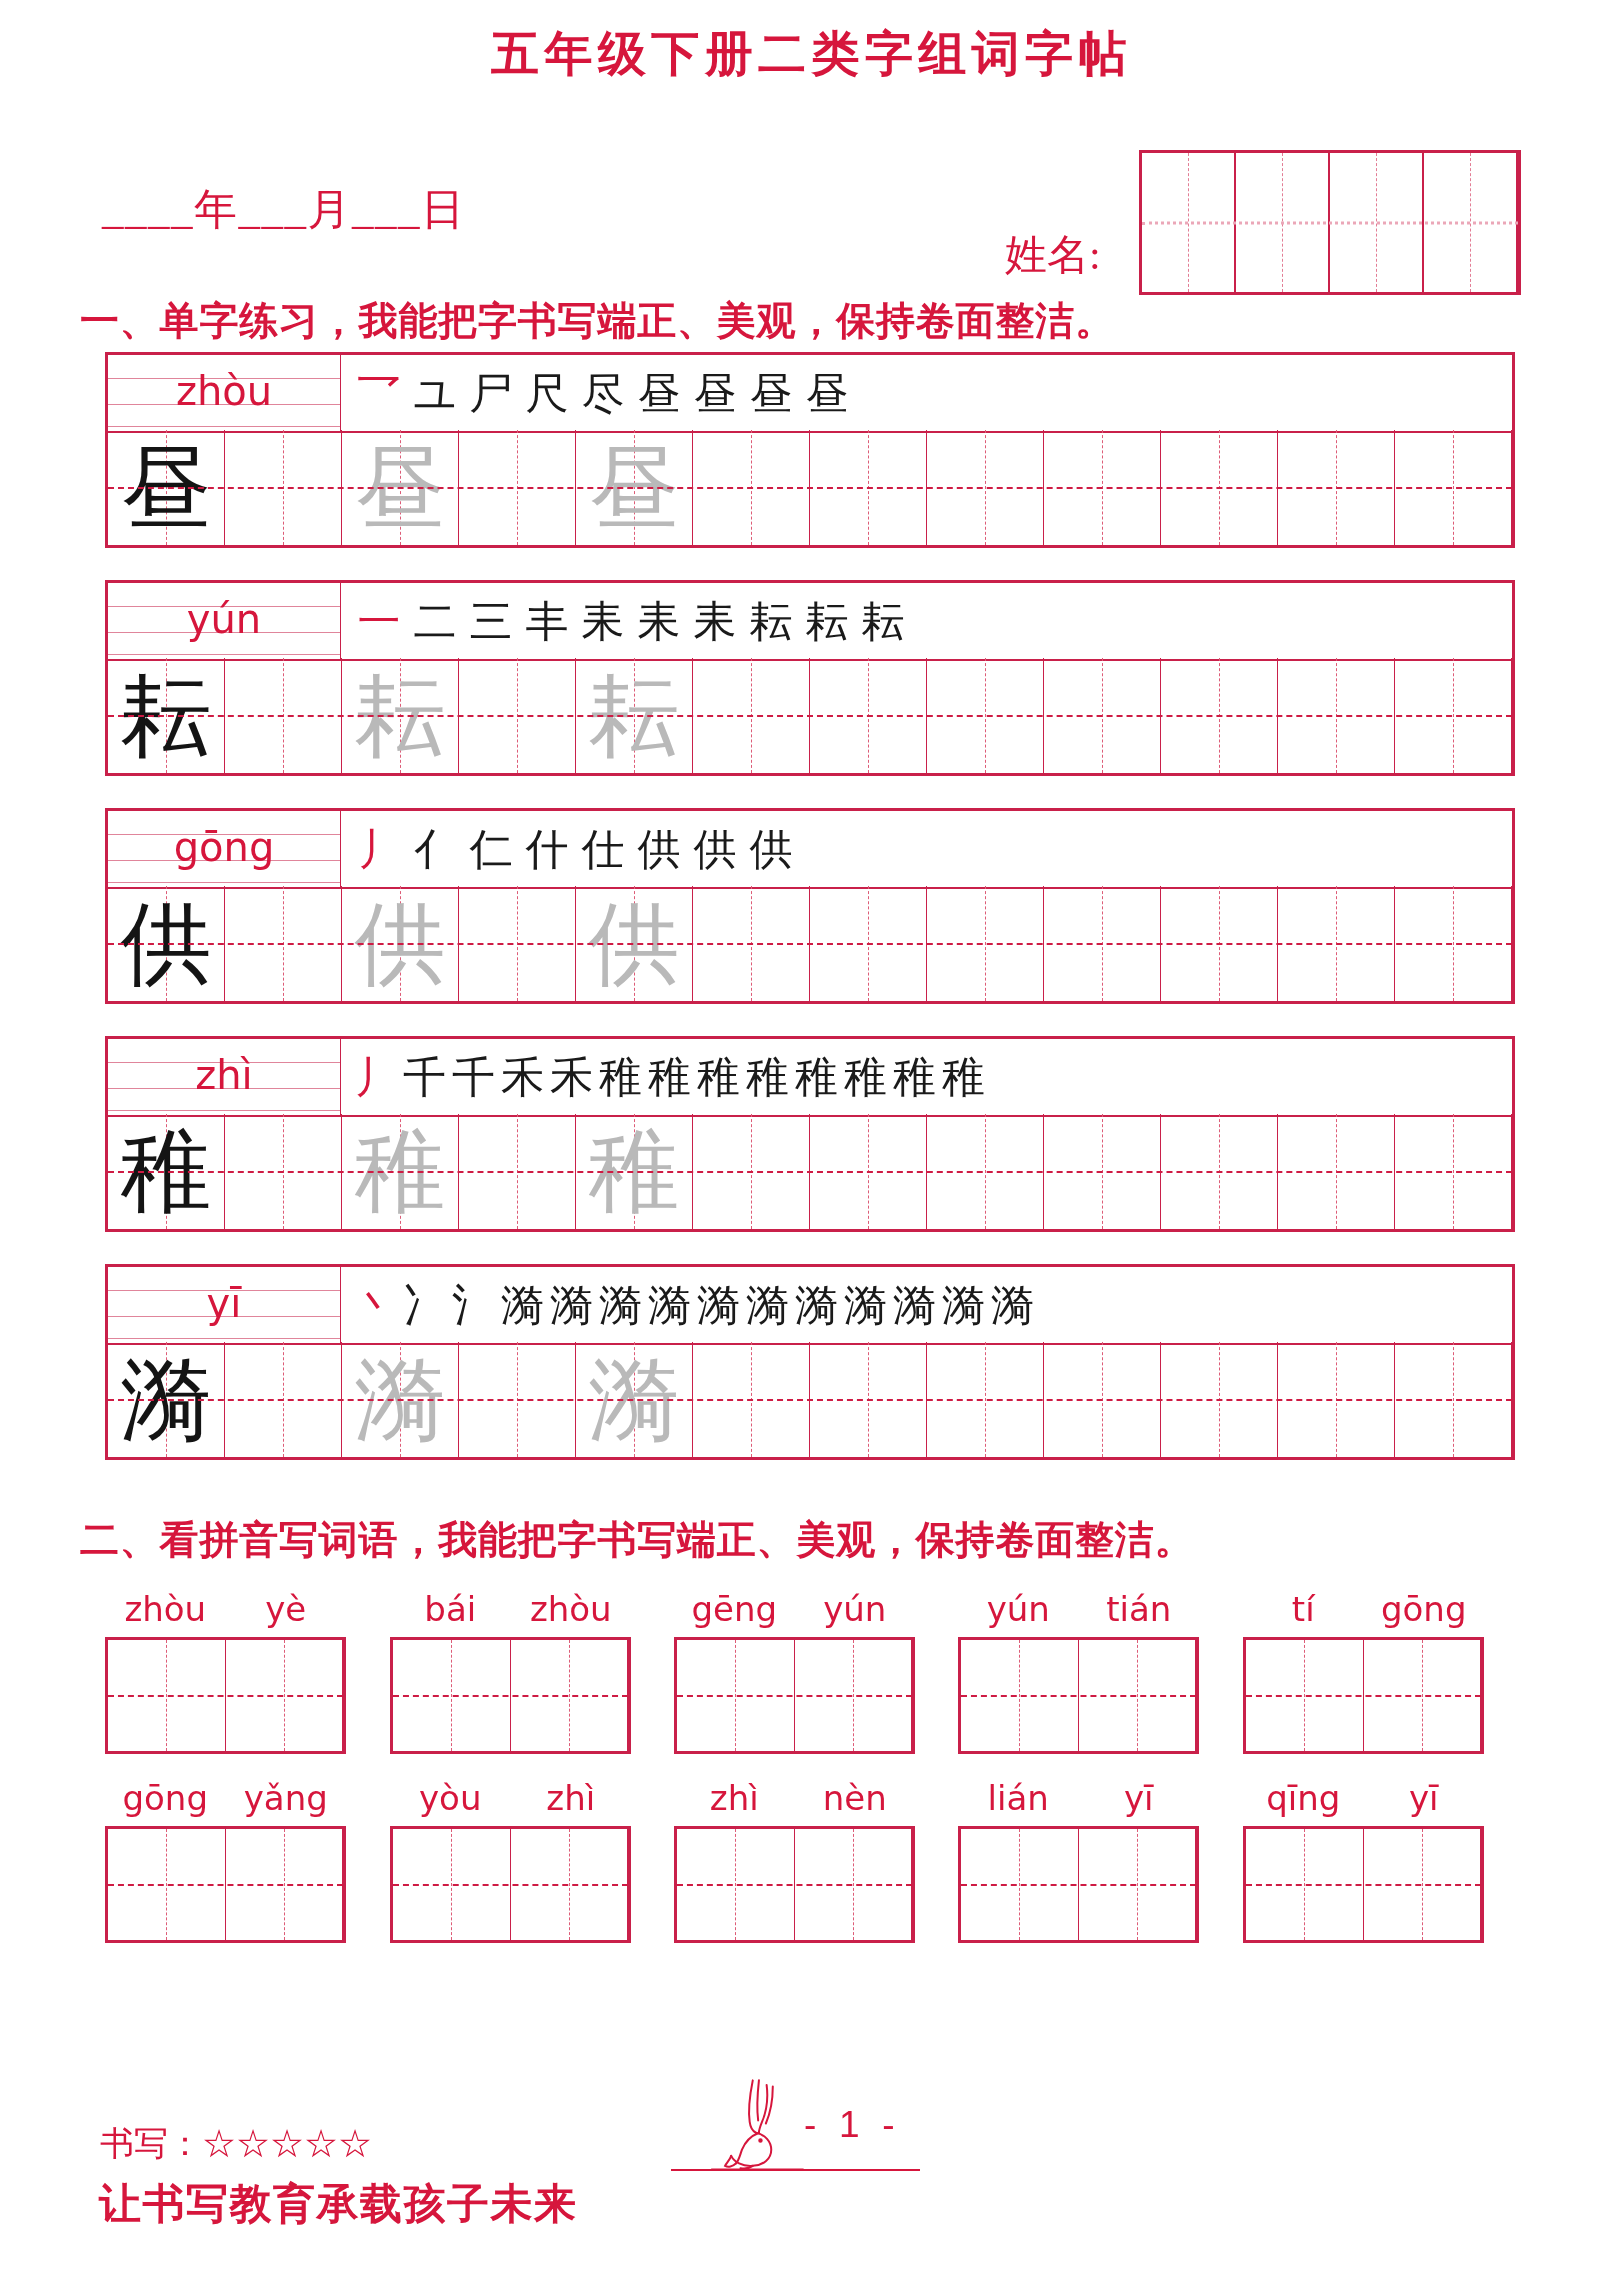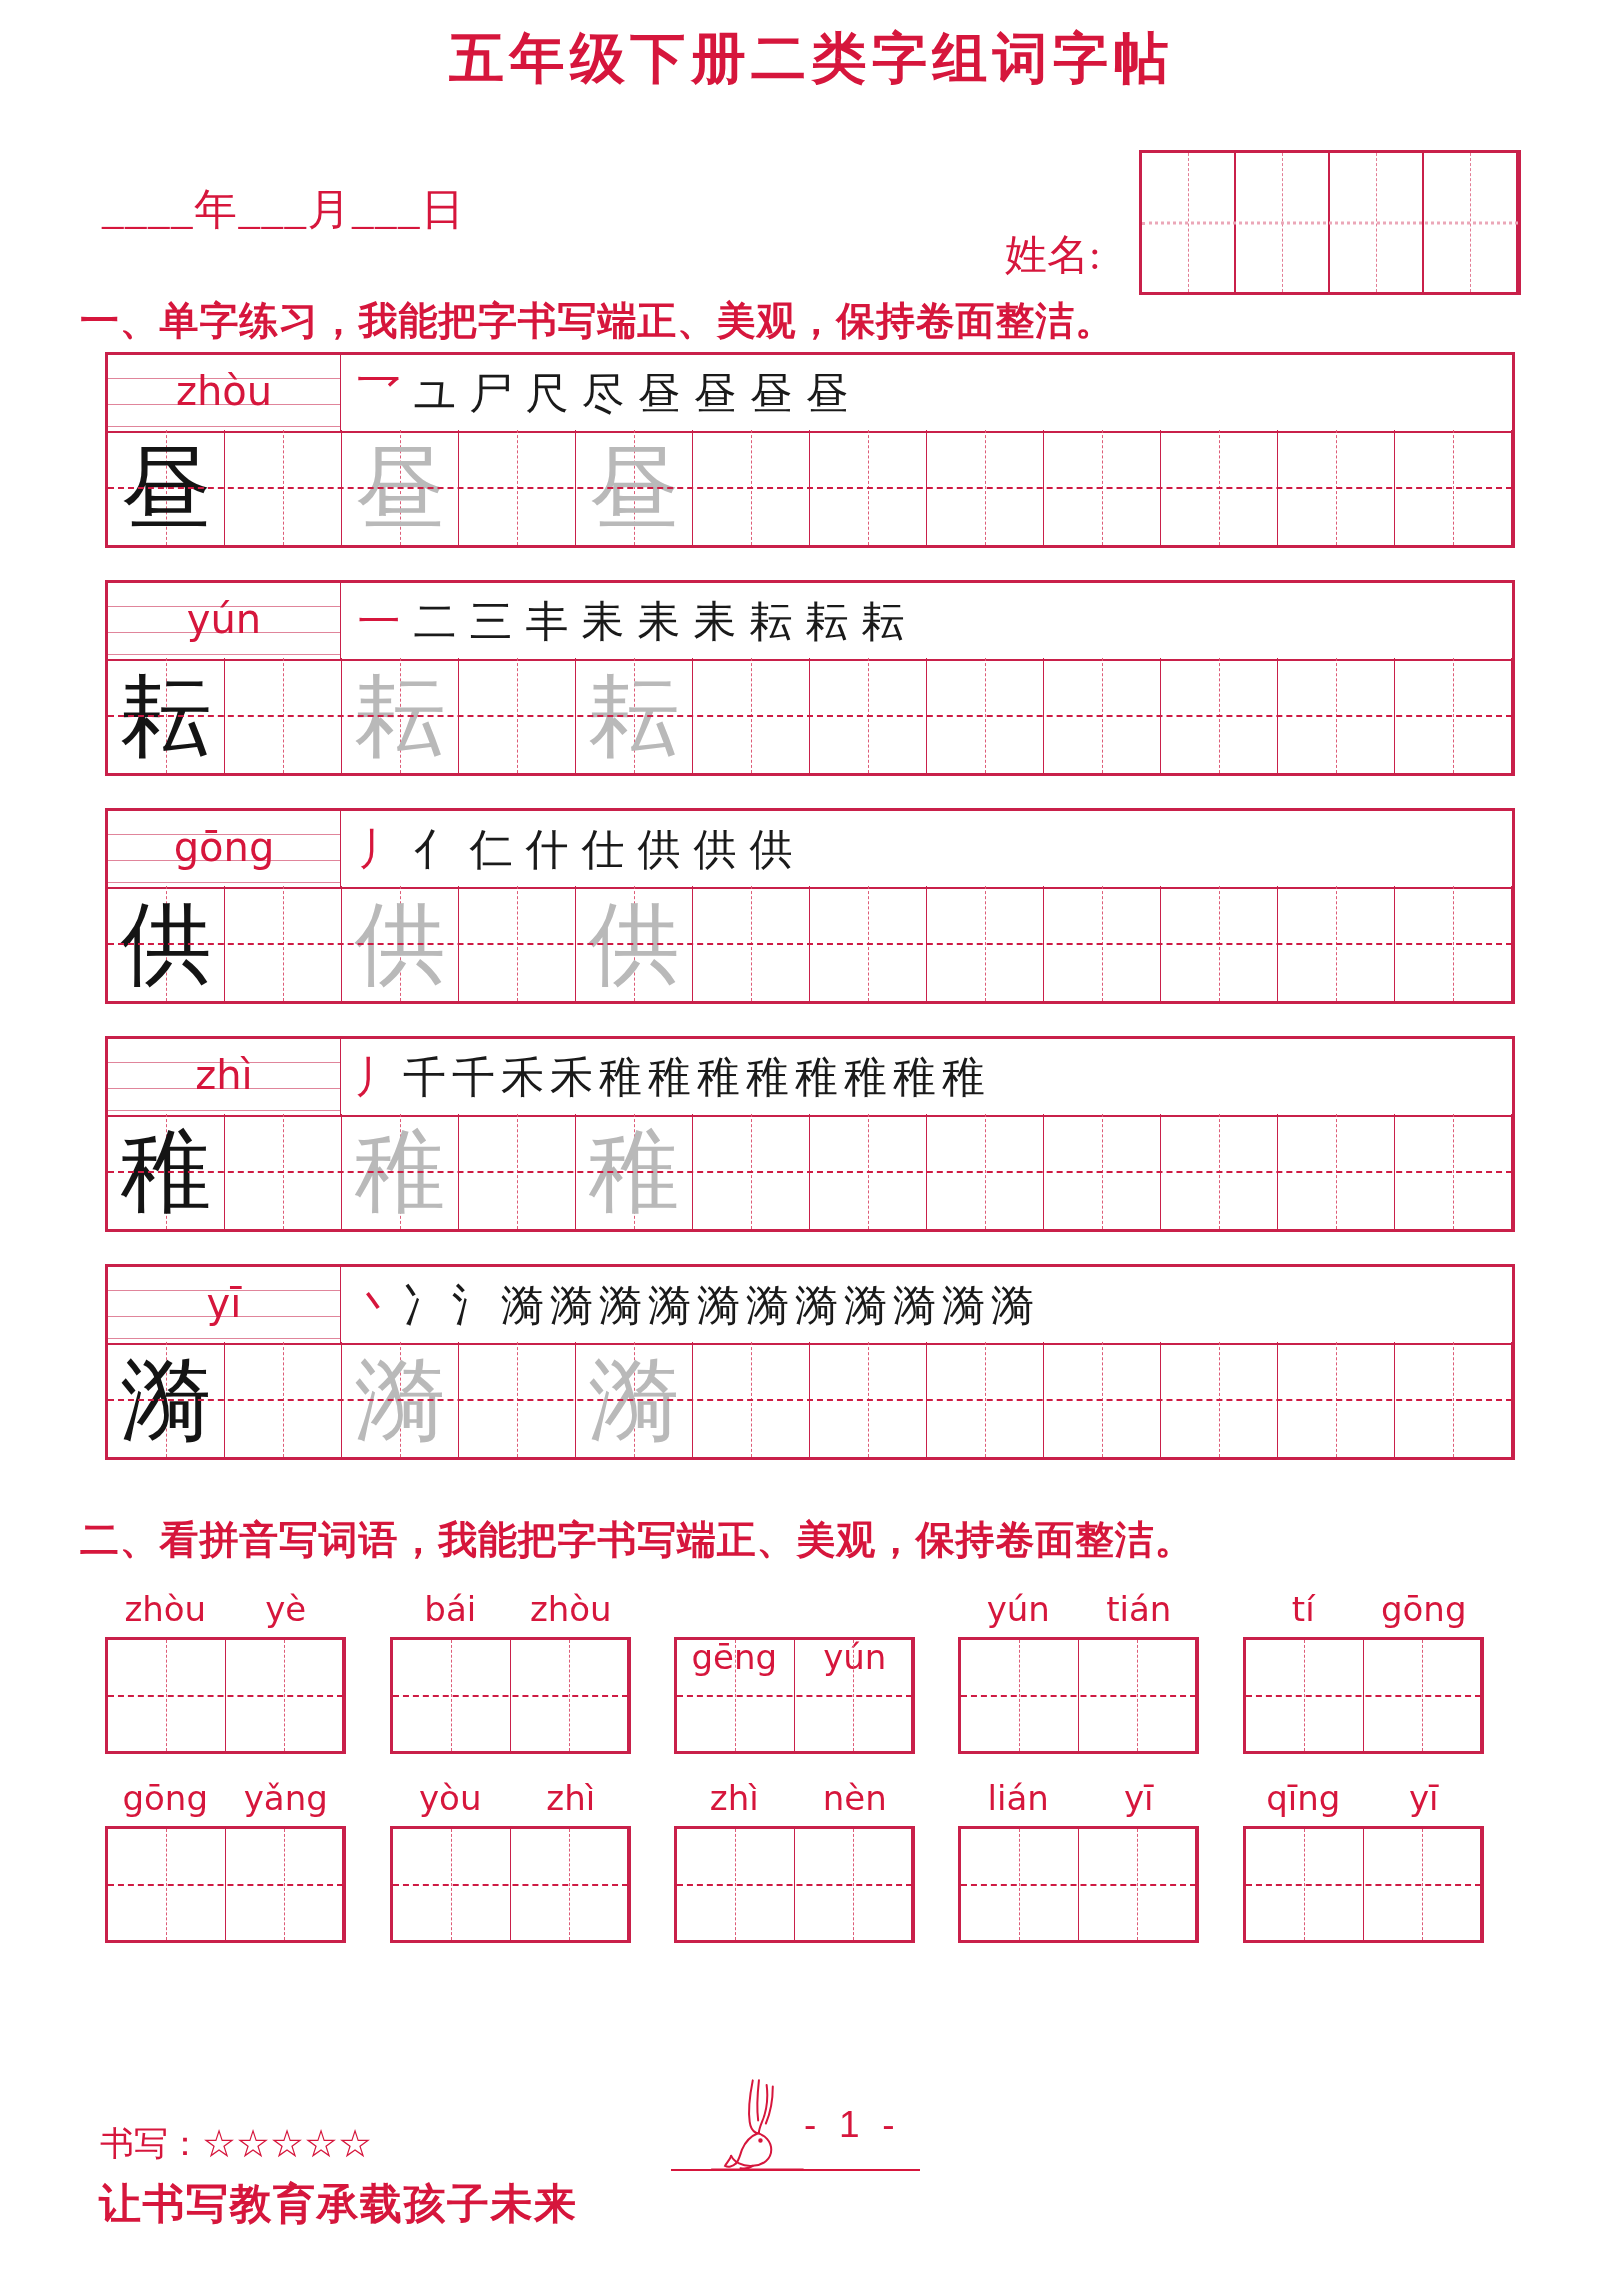--- a/index.html
+++ b/index.html
@@ -4,21 +4,21 @@
 <style>
   html,body{margin:0;padding:0;}
   body{
     width:1623px;height:2295px;position:relative;background:#ffffff;
     font-family:"Liberation Sans",sans-serif;overflow:hidden;
   }
   .abs{position:absolute;}
   
   .page-title{
     left:0;right:0;top:21.6px;text-align:center;
-    font-size:55px;font-weight:bold;letter-spacing:5.4px;color:#d6163c;
+    font-size:48px;font-weight:bold;letter-spacing:5.4px;color:#d6163c;
     font-family:"Liberation Sans",sans-serif;
   }
   .date-line{
     left:102px;top:181px;font-size:43px;color:#d6163c;
     font-family:"Liberation Serif",serif;letter-spacing:1.5px;
   }
   .name-label{
     left:1005px;top:227px;font-size:42px;color:#d6163c;
     font-family:"Liberation Serif",serif;
   }
@@ -459,21 +459,21 @@
     </div>
     <div class="word-box" style="left: 390px; top: 1637px; width: 241px;">
       <div class="wcell">
         <div class="vdash"></div>
       </div>
       <div class="wcell">
         <div class="vdash"></div>
       </div>
       <div class="hdash"></div>
     </div>
-    <div class="word-pinyin-row" style="left: 674px; top: 1589px; width: 241px; margin-top: 48px;">
+    <div class="word-pinyin-row" style="left: 674px; top: 1589px; width: 241px;">
       <div class="syll">gēng</div>
       <div class="syll">yún</div>
     </div>
     <div class="word-box" style="left: 674px; top: 1637px; width: 241px;">
       <div class="wcell">
         <div class="vdash"></div>
       </div>
       <div class="wcell">
         <div class="vdash"></div>
       </div>

